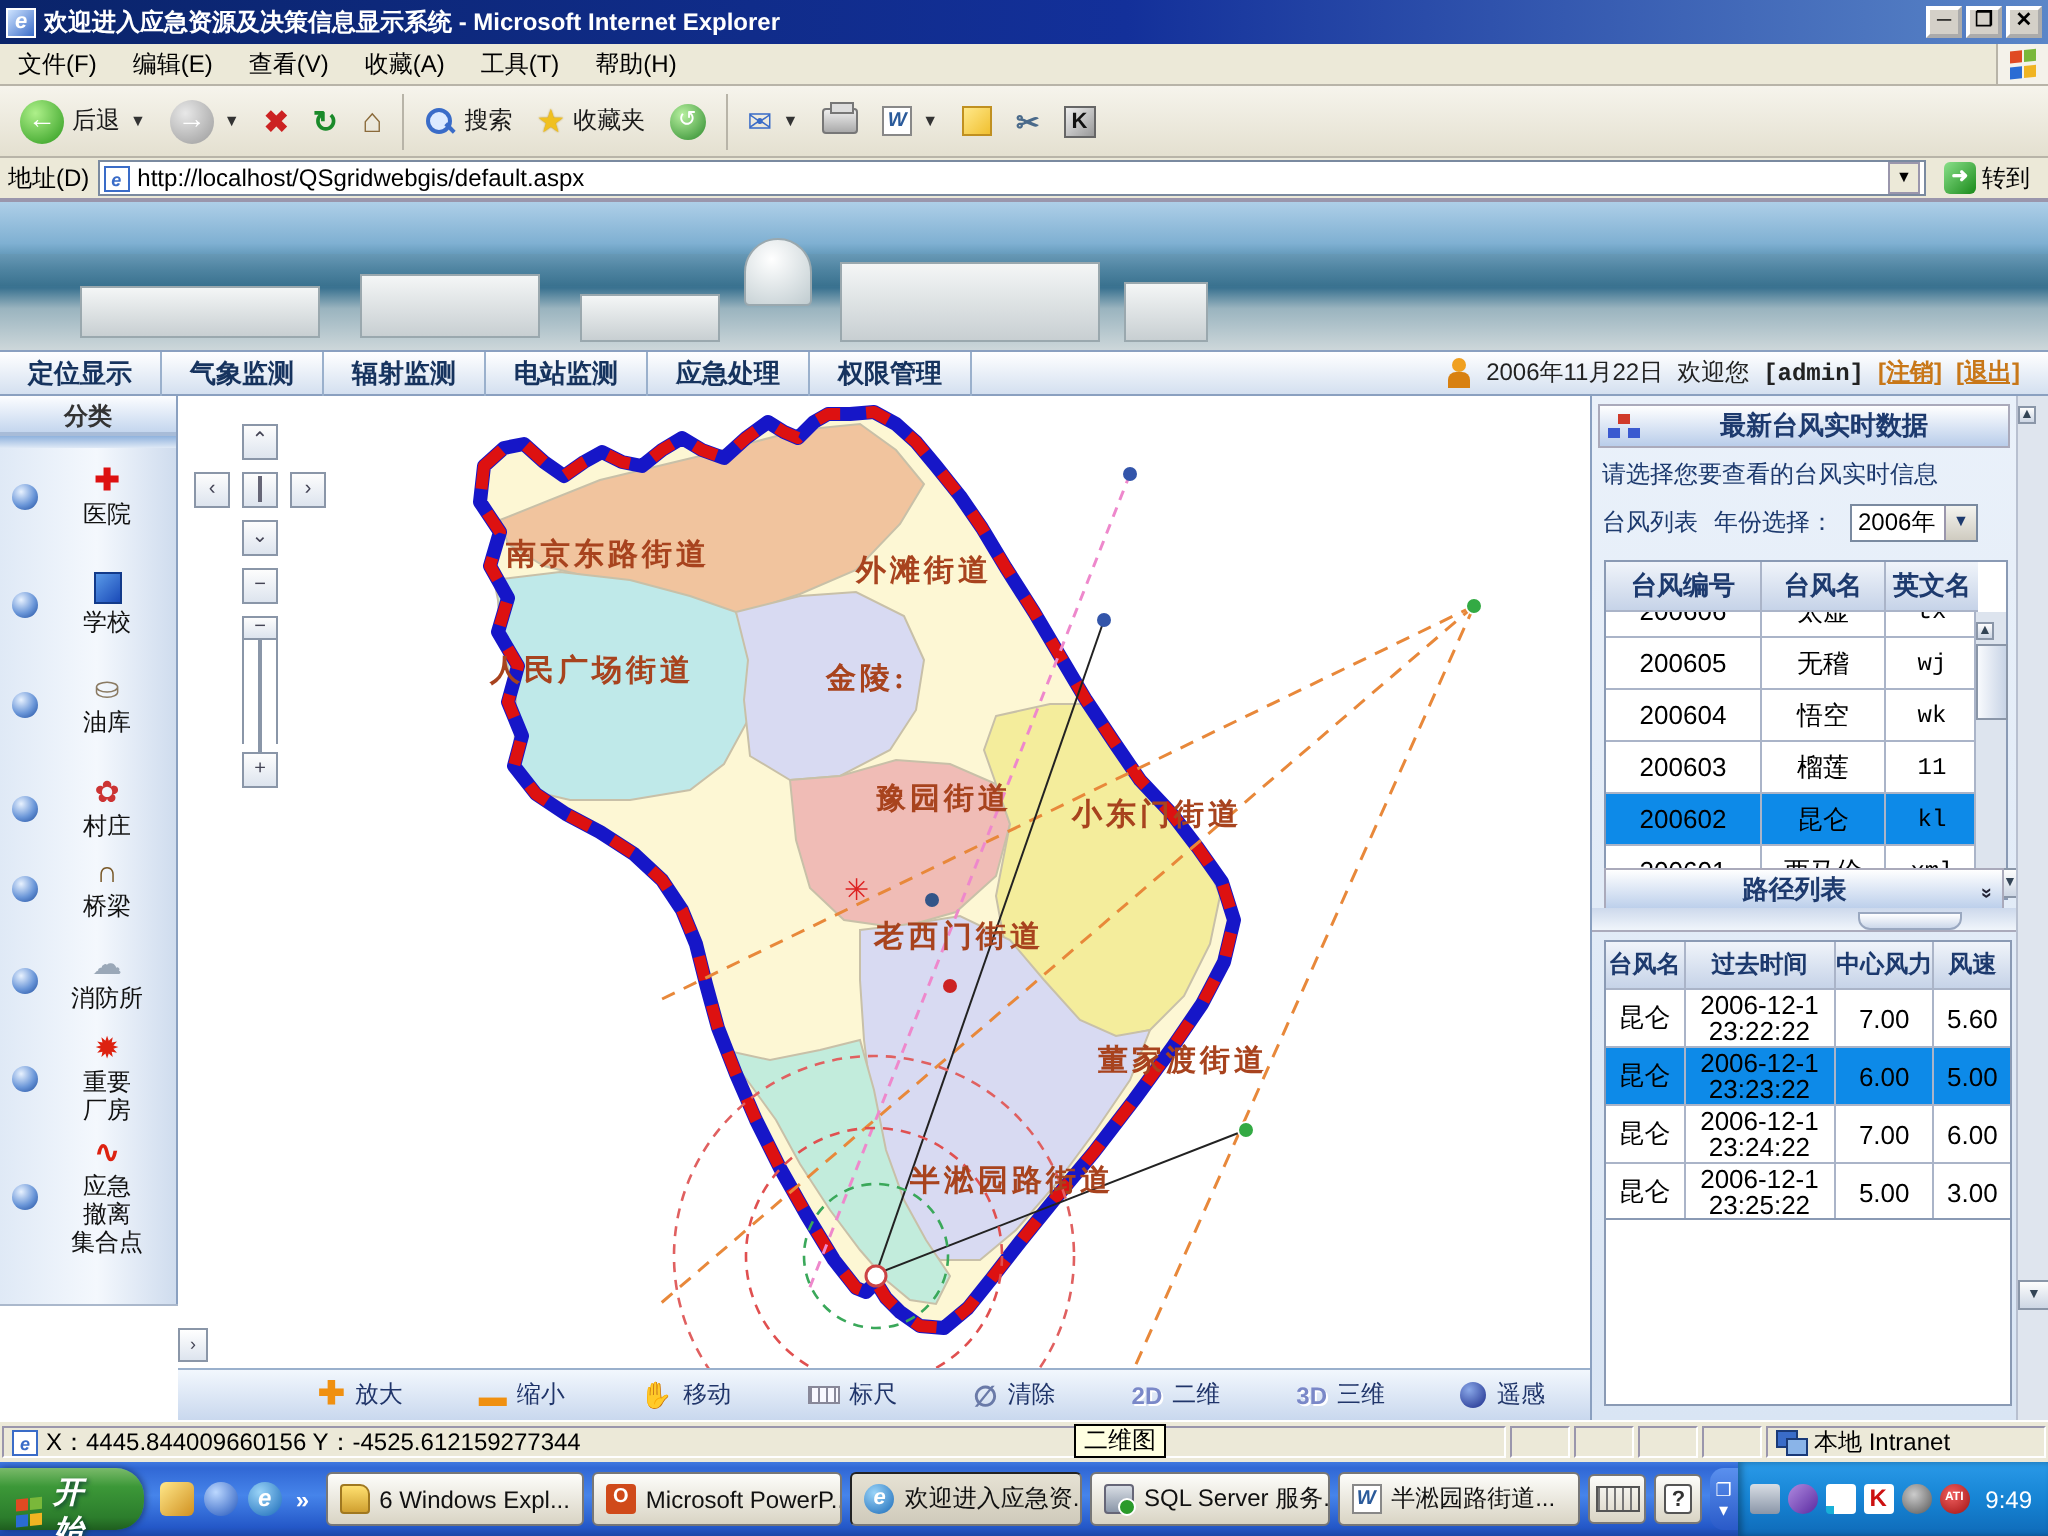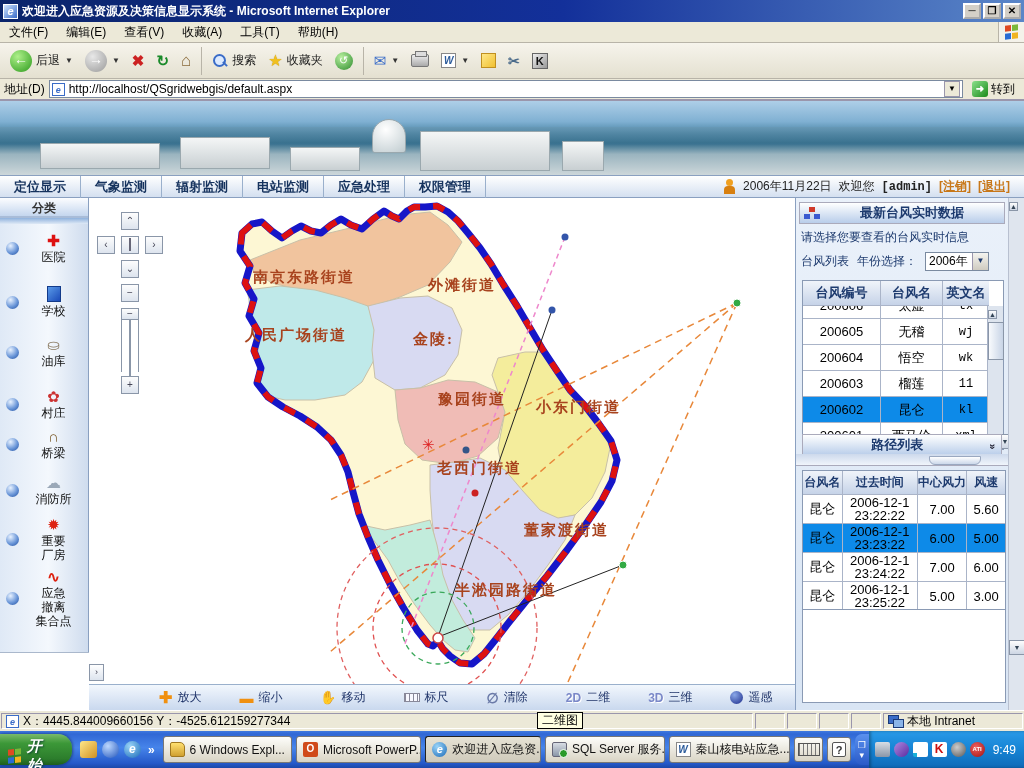--- a/index.html
+++ b/index.html
@@ -474,21 +474,21 @@
       <circle cx="438" cy="638" r="5" fill="#ffffff" stroke="#cc4444" stroke-width="1.5"></circle>
     </svg>
 
     <div class="mlabel" style="left:164px;top:70px;">南京东路街道</div>
     <div class="mlabel" style="left:339px;top:78px;">外滩街道</div>
     <div class="mlabel" style="left:156px;top:128px;">人民广场街道</div>
     <div class="mlabel" style="left:296px;top:132px;margin-left:28px;">金陵:</div>
     <div class="mlabel" style="left:349px;top:192px;">豫园街道</div>
     <div class="mlabel" style="left:447px;top:200px;">小东门街道</div>
     <div class="mlabel" style="left:348px;top:261px;">老西门街道</div>
-    <div class="mlabel" style="left:435px;top:323px;">董家渡街道</div>
+    <div class="mlabel" style="left:460px;top:323px;">董家渡街道</div>
     <div class="mlabel" style="left:366px;top:383px;">半淞园路街道</div>
 
     <div id="mapnav">
       <span class="mn-btn" style="left:26px;top:0;">⌃</span>
       <span class="mn-btn" style="left:2px;top:24px;">‹</span>
       <span class="mn-btn" style="left:26px;top:24px;"><span class="mn-ruler"></span></span>
       <span class="mn-btn" style="left:50px;top:24px;">›</span>
       <span class="mn-btn" style="left:26px;top:48px;">⌄</span>
       <span class="mn-btn" style="left:26px;top:72px;">−</span>
       <span id="mn-rail"></span>
@@ -701,21 +701,21 @@
   <span class="taskbtn active" style="width:118px;">
     <span class="tb-ico iee-i">e</span>
     <span>欢迎进入应急资...</span>
   </span>
   <span class="taskbtn" style="width:122px;">
     <span class="tb-ico sql-i"></span>
     <span>SQL Server 服务...</span>
   </span>
   <span class="taskbtn" style="width:124px;">
     <span class="tb-ico word-i">W</span>
-    <span>秦山核电站应急...</span>
+    <span>半淞园路街道...</span>
   </span>
   <span class="smallbtn">
       <span class="kbd-i"></span>
     </span>
   <span class="smallbtn" style="width:24px;">
       <span class="q-i">?</span>
     </span>
   <span id="tray-collapse">
       <span>❐</span>
       <span>▾</span>

